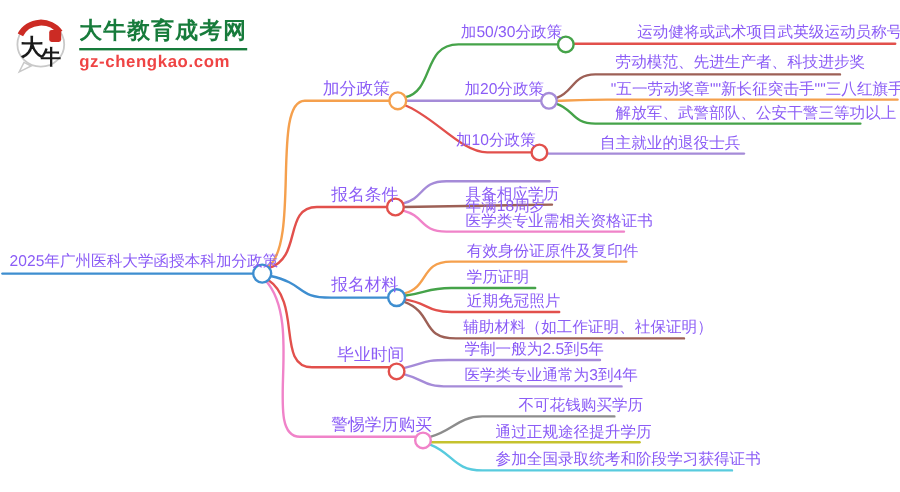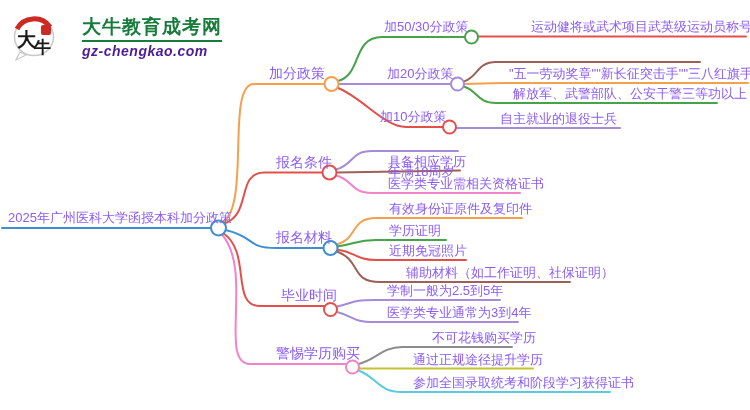--- a/index.html
+++ b/index.html
@@ -1,23 +1,23 @@
 <!DOCTYPE html>
 <html><head>
 <meta charset="utf-8">
 <style>
   html,body{margin:0;padding:0;background:#ffffff;}
   .stage{position:relative;width:750px;height:410px;background:#ffffff;overflow:hidden;
          font-family:"Liberation Sans","DejaVu Sans",sans-serif;}
   
   .logo{position:absolute;left:10px;top:12px;display:flex;align-items:center;gap:8px;}
-  .logo-text{display:flex;flex-direction:column;margin-left:16px;}
+  .logo-text{display:flex;flex-direction:column;}
   .logo-title{font-size:19px;font-weight:bold;color:#177b3b;letter-spacing:1px;line-height:22px;}
   .logo-rule{height:2px;background:#177b3b;margin:2px 0 1px 0;width:100%;}
-  .logo-domain{font-size:14px;font-weight:bold;color:#4c1d95;letter-spacing:0.5px;line-height:16px;font-style:italic;}
+  .logo-domain{font-size:14px;font-weight:bold;color:#ef4444;letter-spacing:0.5px;line-height:16px;}
   
   .edges{position:absolute;left:0;top:0;width:750px;height:410px;}
   .edges path{fill:none;stroke-width:2;stroke-linecap:round;}
   .edges circle{fill:#ffffff;stroke-width:2;}
   
   .node{position:absolute;color:#8b5cf6;font-size:13px;line-height:15px;white-space:nowrap;cursor:default;}
   .node.lvl1{font-size:14px;line-height:16px;}
   .node.root{width:206px;text-align:left;}
 </style>
 </head>
@@ -85,35 +85,36 @@
     <circle cx="330.5" cy="309.5" r="6.5" stroke="#e2504c"></circle>
     <circle cx="352.5" cy="367" r="6.5" stroke="#f083c9"></circle>
   </svg>
 
   <div class="node root" style="left:8px;top:210px;">2025年广州医科大学函授本科加分政策</div>
 
   <div class="node lvl1" style="left:269px;top:65px;">加分政策</div>
   <div class="node" style="left:384px;top:19px;">加50/30分政策</div>
   <div class="node" style="left:531px;top:19px;">运动健将或武术项目武英级运动员称号</div>
   <div class="node" style="left:387px;top:66px;text-align:center;">加20分政策</div>
+  <div class="node" style="left:513px;top:44px;">劳动模范、先进生产者、科技进步奖</div>
   <div class="node" style="left:509px;top:66px;">"五一劳动奖章""新长征突击手""三八红旗手"</div>
   <div class="node" style="left:513px;top:86px;">解放军、武警部队、公安干警三等功以上</div>
   <div class="node" style="left:380px;top:109px;">加10分政策</div>
   <div class="node" style="left:500px;top:111px;">自主就业的退役士兵</div>
 
   <div class="node lvl1" style="left:276px;top:154px;">报名条件</div>
   <div class="node" style="left:388px;top:134px;margin-top:30px;">年满18周岁</div>
   <div class="node" style="left:388px;top:154px;">具备相应学历</div>
   <div class="node" style="left:388px;top:176px;">医学类专业需相关资格证书</div>
 
   <div class="node lvl1" style="left:276px;top:229px;">报名材料</div>
   <div class="node" style="left:389px;top:201px;">有效身份证原件及复印件</div>
   <div class="node" style="left:389px;top:223px;">学历证明</div>
   <div class="node" style="left:389px;top:243px;">近期免冠照片</div>
-  <div class="node" style="left:406px;top:265px;">辅助材料（如工作证明、社保证明）</div>
+  <div class="node" style="left:386px;top:265px;">辅助材料（如工作证明、社保证明）</div>
 
   <div class="node lvl1" style="left:281px;top:287px;">毕业时间</div>
   <div class="node" style="left:387px;top:283px;">学制一般为2.5到5年</div>
   <div class="node" style="left:387px;top:305px;">医学类专业通常为3到4年</div>
 
   <div class="node lvl1" style="left:276px;top:345px;">警惕学历购买</div>
   <div class="node" style="left:432px;top:330px;">不可花钱购买学历</div>
   <div class="node" style="left:413px;top:352px;">通过正规途径提升学历</div>
   <div class="node" style="left:413px;top:375px;">参加全国录取统考和阶段学习获得证书</div>
 

